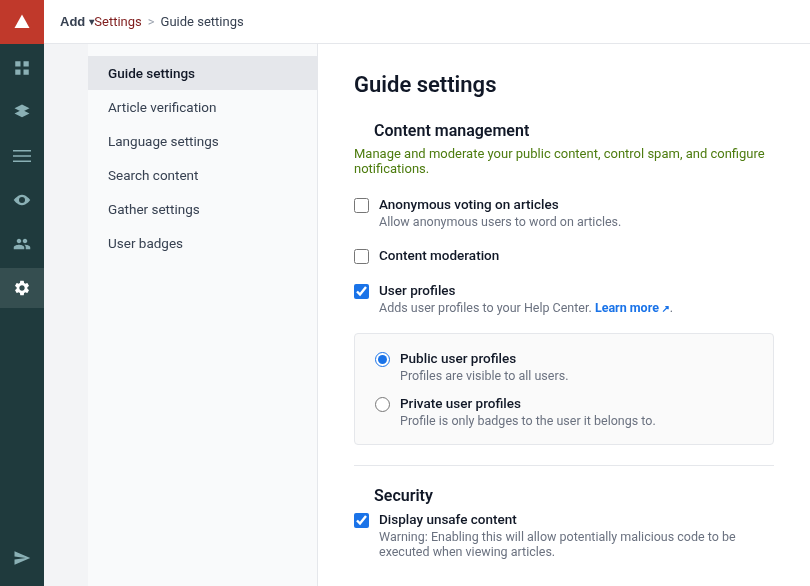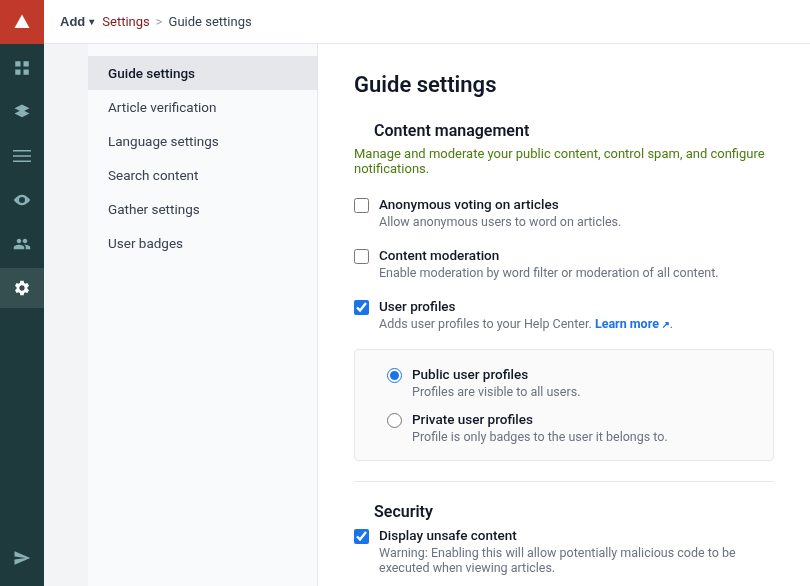--- a/index.html
+++ b/index.html
@@ -46,21 +46,20 @@
       position: absolute;
       top: 0;
       left: 44px;
       right: 0;
       height: 44px;
       background: #fff;
       border-bottom: 1px solid #e5e7eb;
       display: flex;
       align-items: center;
       padding: 0 16px;
-      gap: 8px;
       z-index: 10;
     }
     .nav-add-btn {
       display: flex;
       align-items: center;
       gap: 4px;
       font-size: 13px;
       font-weight: 600;
       color: #374151;
       cursor: pointer;
@@ -176,21 +175,21 @@
     }
     .learn-more::after {
       content: " ↗";
       font-size: 10px;
     }
 
     
     .sub-options-box {
       border: 1px solid #e5e7eb;
       border-radius: 4px;
-      padding: 16px 32px;
+      padding: 16px 20px;
       margin-bottom: 18px;
       margin-left: 0;
       background: #fafafa;
     }
     .radio-item {
       display: flex;
       align-items: flex-start;
       gap: 10px;
       margin-bottom: 12px;
     }
@@ -298,21 +297,20 @@
       <div class="setting-item-text">
         <label class="setting-item-label" for="anon-voting">Anonymous voting on articles</label>
         <span class="setting-item-sublabel">Allow anonymous users to word on articles.</span>
       </div>
     </div>
 
     <div class="setting-item">
       <input type="checkbox" id="content-mod" style="">
       <div class="setting-item-text">
         <label class="setting-item-label" for="content-mod">Content moderation</label>
-        <span class="setting-item-sublabel">Enable moderation by word filter or moderation of all content.</span>
       </div>
     </div>
 
     <div class="setting-item">
       <input type="checkbox" id="user-profiles" checked="" style="">
       <div class="setting-item-text">
         <label class="setting-item-label" for="user-profiles">User profiles</label>
         <span class="setting-item-sublabel">
           <span>Adds user profiles to your Help Center.</span>
           <a class="learn-more">Learn more</a><span>.</span>

